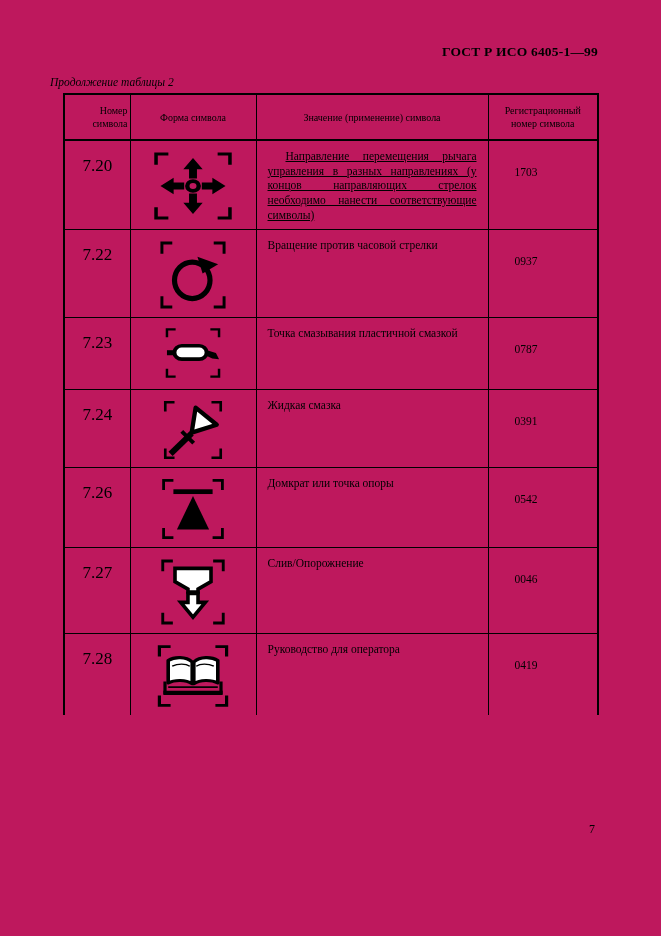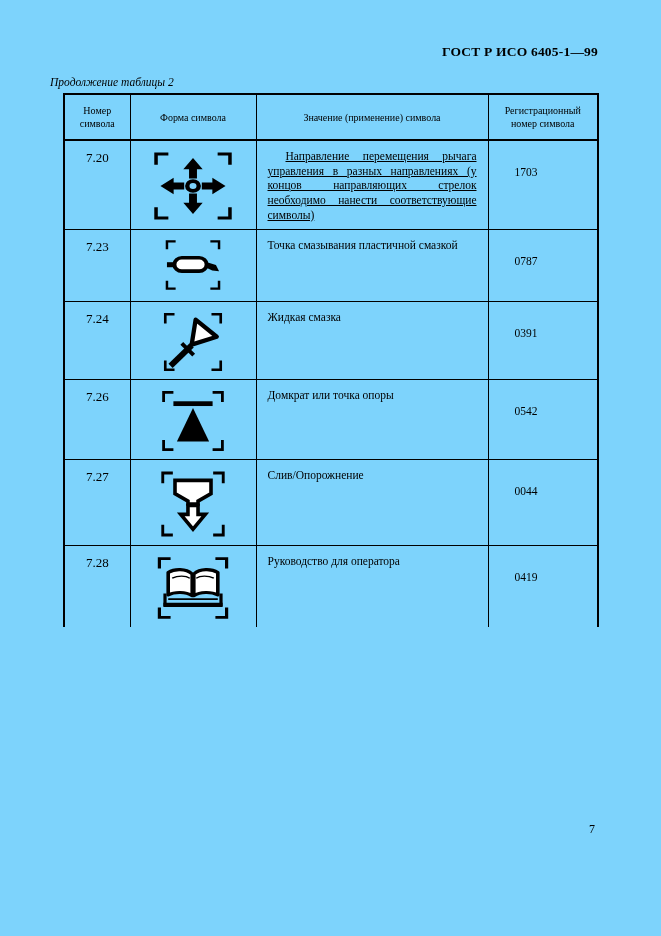--- a/index.html
+++ b/index.html
@@ -1,28 +1,28 @@
 <!DOCTYPE html>
 <html><head>
 <meta charset="utf-8">
 <style>
   html,body{margin:0;padding:0;background:#fff;}
-  .page{position:relative;width:661px;height:936px;background:#7dd3fc;
+  .page{position:relative;width:661px;height:936px;background:#be185d;
         font-family:"Liberation Serif",serif;color:#000;overflow:hidden;}
   .doc-ref{position:absolute;top:44px;right:63px;font-weight:bold;font-size:13.5px;letter-spacing:.2px;}
   .caption{position:absolute;top:76px;left:50px;font-style:italic;font-size:11.5px;}
   table.sym-table{position:absolute;left:63px;top:93px;width:534px;border-collapse:collapse;
         table-layout:fixed;border:2px solid #000;border-bottom:none;}
   .sym-table th,.sym-table td{border:1.5px solid #000;vertical-align:top;padding:0;}
   .sym-table th{font-weight:normal;font-size:10px;text-align:center;vertical-align:middle;
         height:40px;line-height:1.3;padding:2px 6px;}
-  .sym-table th:first-child{padding:2px 2px;}
+  .sym-table th:first-child{padding:2px 2px;text-align:right;}
   .sym-table thead th{border-bottom:2px solid #000;}
   .sym-table tbody tr:last-child td{border-bottom:none;margin-left:8px;}
-  td.num{text-align:center;padding-top:9px;font-size:13px;}
+  td.num{text-align:center;padding-top:15px;font-size:17px;}
   td.sym{text-align:center;padding-top:7px;}
   td.meaning{font-size:11.5px;line-height:1.28;padding:8px 11px 6px 11px;}
   td.meaning.para{text-align:justify;text-indent:18px;text-decoration:underline;}
   td.reg{font-size:11.5px;padding:25px 0 0 26px;}
   tr.r1{height:85px;} tr.r2{height:75px;} tr.r3{height:75px;} tr.r4{height:72px;}
   tr.r5{height:75px;} tr.r6{height:73px;} tr.r7{height:77px;} tr.r8{height:75px;} tr.r9{height:73px;}
   .page-num{position:absolute;top:822px;right:66px;font-size:12px;}
   svg.glyph{display:inline-block;}
 </style>
 </head>
@@ -60,20 +60,32 @@
             <path d="M13 50 L28 39 V45.5 H40 V54.5 H28 V61 Z" fill="#000"></path>
             <path d="M87 50 L72 39 V45.5 H60 V54.5 H72 V61 Z" fill="#000"></path>
             <circle cx="50" cy="50" r="6.5" fill="none" stroke="#000" stroke-width="5"></circle>
           </svg>
         </td>
         <td class="meaning para">Направление перемещения рычага управления в разных направлениях (у концов направляющих стрелок необходимо нанести соответствующие символы)</td>
         <td class="reg">1703</td>
       </tr>
 
 
+      <tr class="r3">
+        <td class="num">7.22</td>
+        <td class="sym">
+          <svg class="glyph" width="74" height="76" viewBox="0 0 100 100" preserveAspectRatio="none">
+            <path d="M8 22 V8 H22 M78 8 H92 V22 M8 78 V92 H22 M92 78 V92 H78" fill="none" stroke="#000" stroke-width="4"></path>
+            <circle cx="49" cy="57" r="24" fill="none" stroke="#000" stroke-width="7"></circle>
+            <polygon points="84,36 56,26 63,48" fill="#000"></polygon>
+          </svg>
+        </td>
+        <td class="meaning">Вращение против часовой стрелки</td>
+        <td class="reg">0937</td>
+      </tr>
 
       <tr class="r4">
         <td class="num">7.23</td>
         <td class="sym">
           <svg class="glyph" width="62" height="56" viewBox="0 0 100 100" preserveAspectRatio="none">
             <path d="M8 22 V8 H22 M78 8 H92 V22 M8 78 V92 H22 M92 78 V92 H78" fill="none" stroke="#000" stroke-width="4"></path>
             <rect x="8" y="45" width="14" height="9" fill="#000"></rect>
             <rect x="20" y="37" width="52" height="24" rx="12" ry="12" fill="#fff" stroke="#000" stroke-width="6.5"></rect>
             <path d="M70 44 L87 50 L92 61 L81 60 L70 54 Z" fill="#000"></path>
           </svg>
@@ -113,21 +125,21 @@
       <tr class="r8">
         <td class="num">7.27</td>
         <td class="sym">
           <svg class="glyph" width="72" height="74" viewBox="0 0 100 100" preserveAspectRatio="none">
             <path d="M8 22 V8 H22 M78 8 H92 V22 M8 78 V92 H22 M92 78 V92 H78" fill="none" stroke="#000" stroke-width="4"></path>
             <path d="M25 18 H75 V36 L57 46 V50 H43 V46 L25 36 Z" fill="#fff" stroke="#000" stroke-width="5" stroke-linejoin="miter"></path>
             <path d="M43 52 V64 H33 L50 84 L67 64 H57 V52 Z" fill="#fff" stroke="#000" stroke-width="5" stroke-linejoin="miter"></path>
           </svg>
         </td>
         <td class="meaning">Слив/Опорожнение</td>
-        <td class="reg">0044</td>
+        <td class="reg">0046</td>
       </tr>
 
       <tr class="r9">
         <td class="num">7.28</td>
         <td class="sym">
           <svg class="glyph" width="80" height="70" viewBox="0 0 100 100" preserveAspectRatio="none">
             <path d="M8 22 V8 H22 M78 8 H92 V22 M8 78 V92 H22 M92 78 V92 H78" fill="none" stroke="#000" stroke-width="4"></path>
             <path d="M15 58 V74 H85 V58" fill="none" stroke="#000" stroke-width="4"></path>
             <line x1="13" y1="74" x2="87" y2="74" stroke="#000" stroke-width="6"></line>
             <line x1="19" y1="66" x2="81" y2="66" stroke="#000" stroke-width="2.5"></line>

